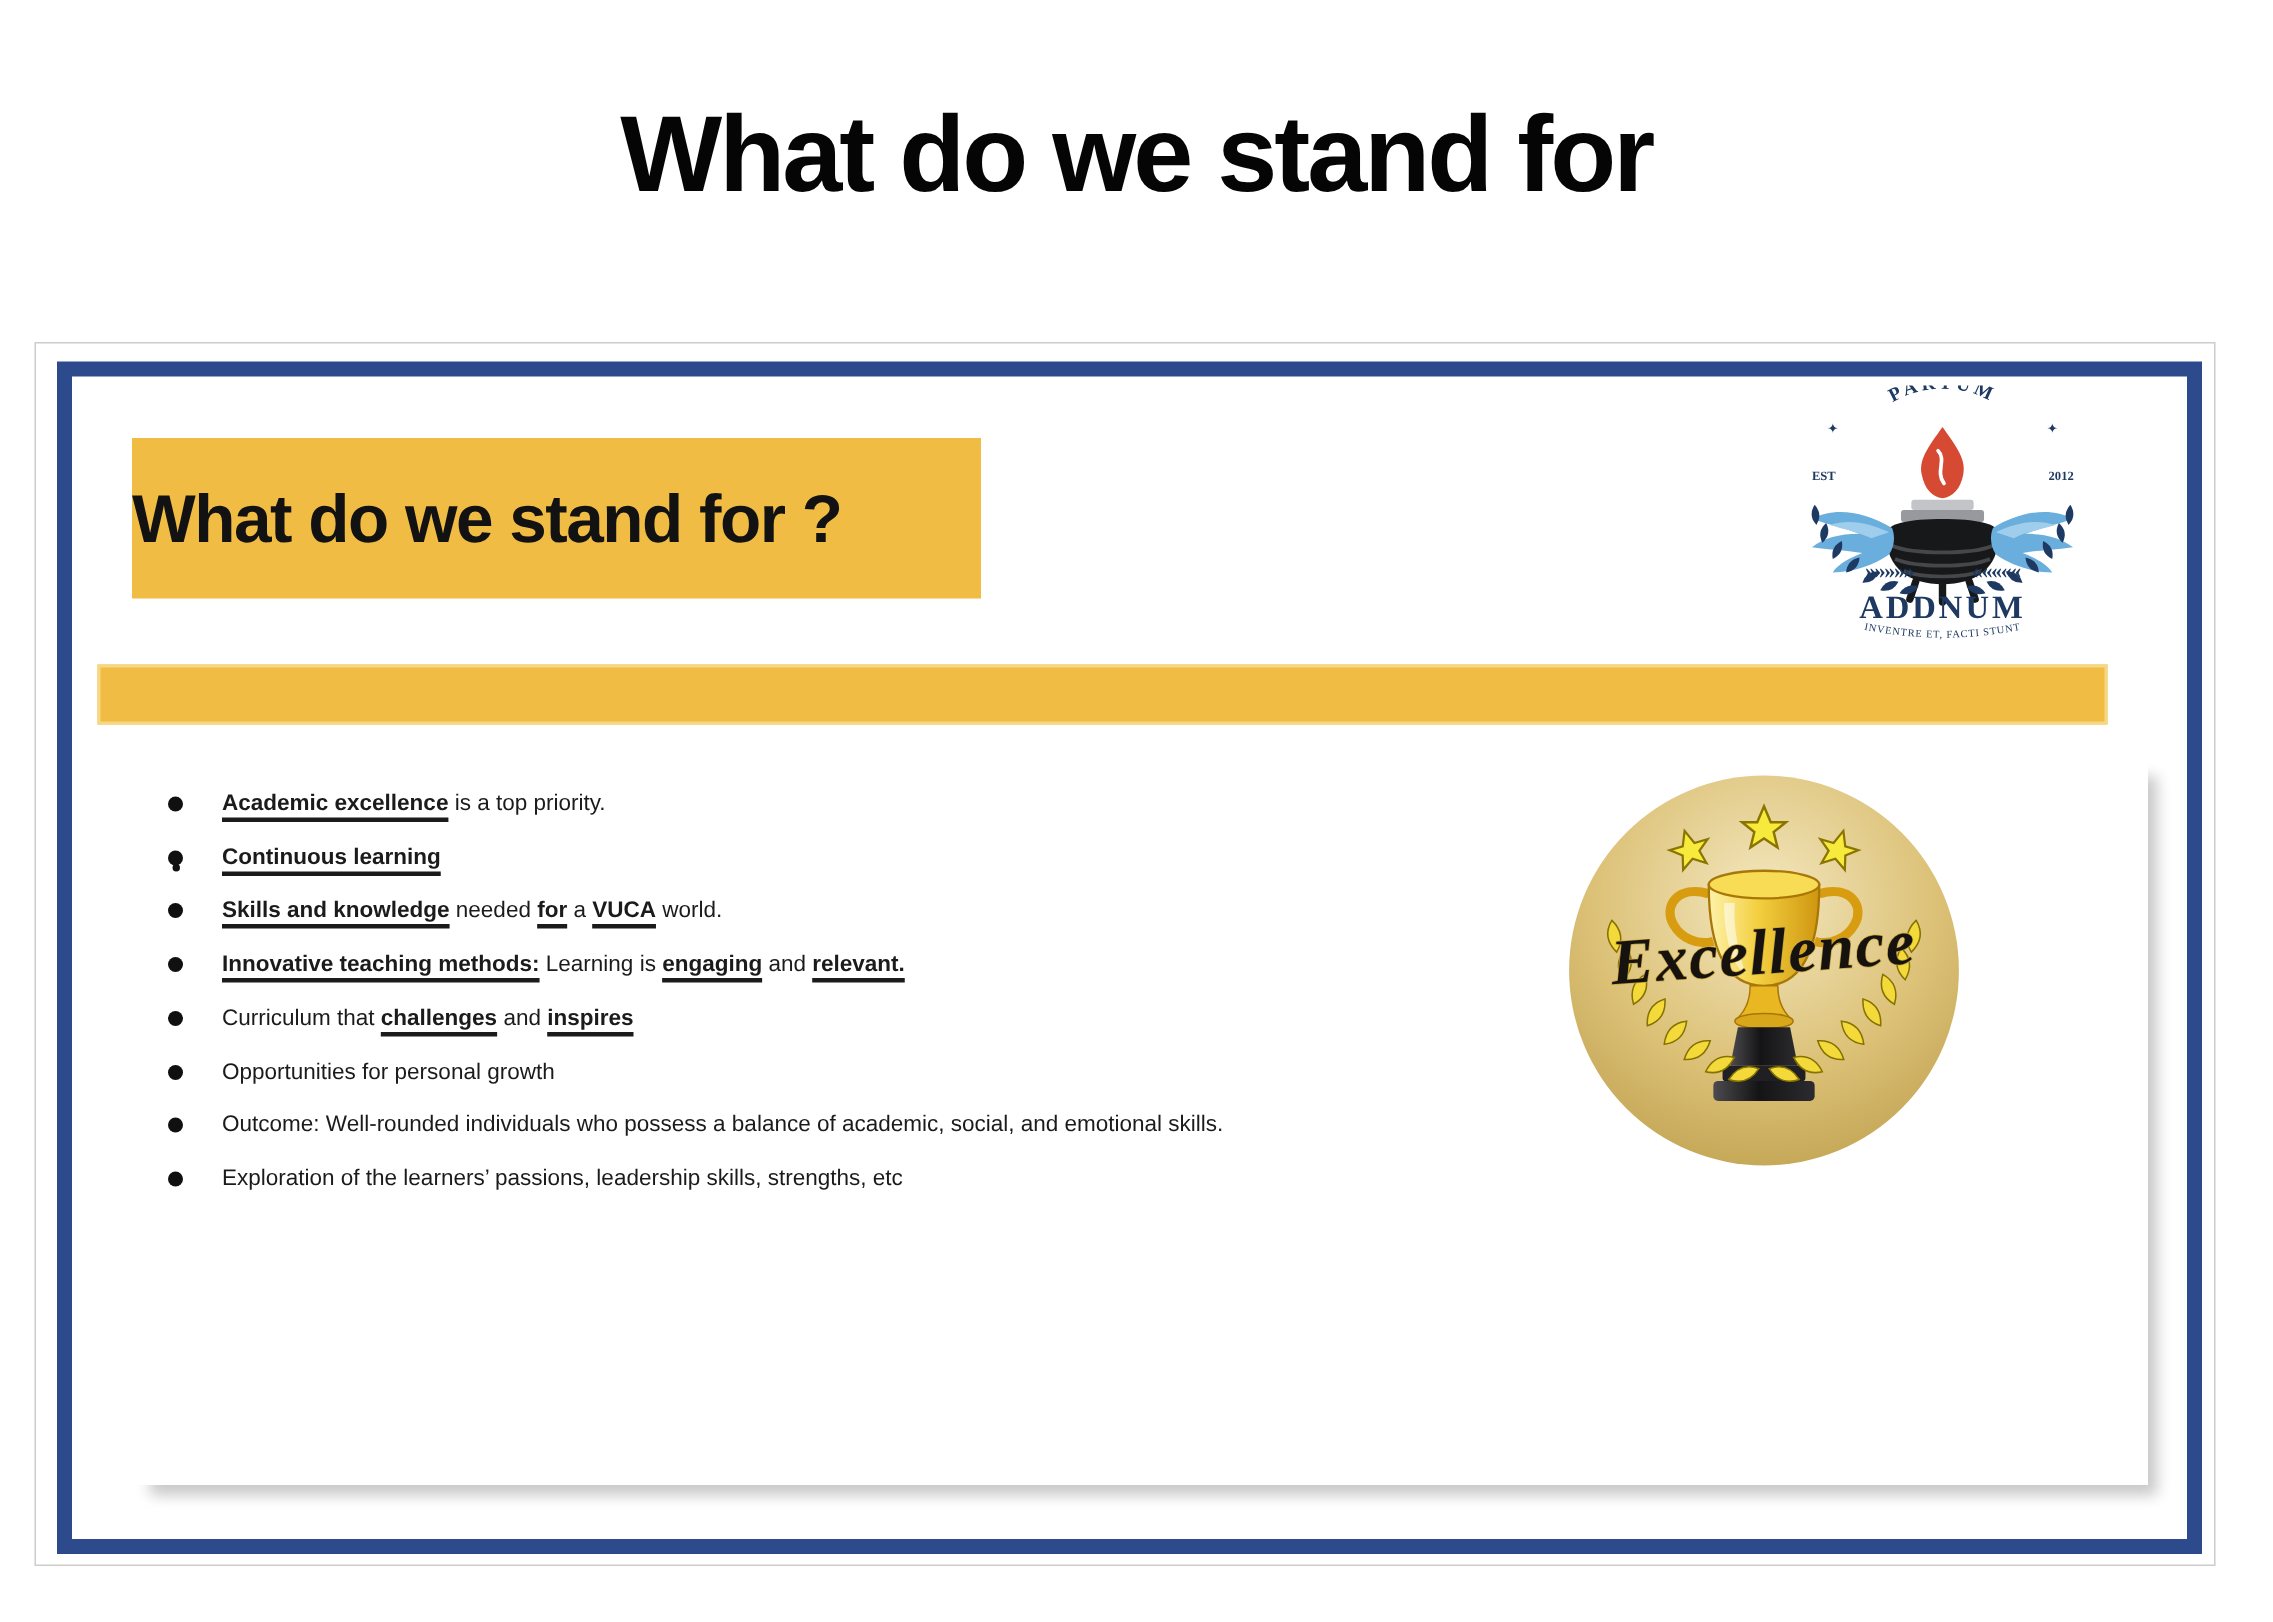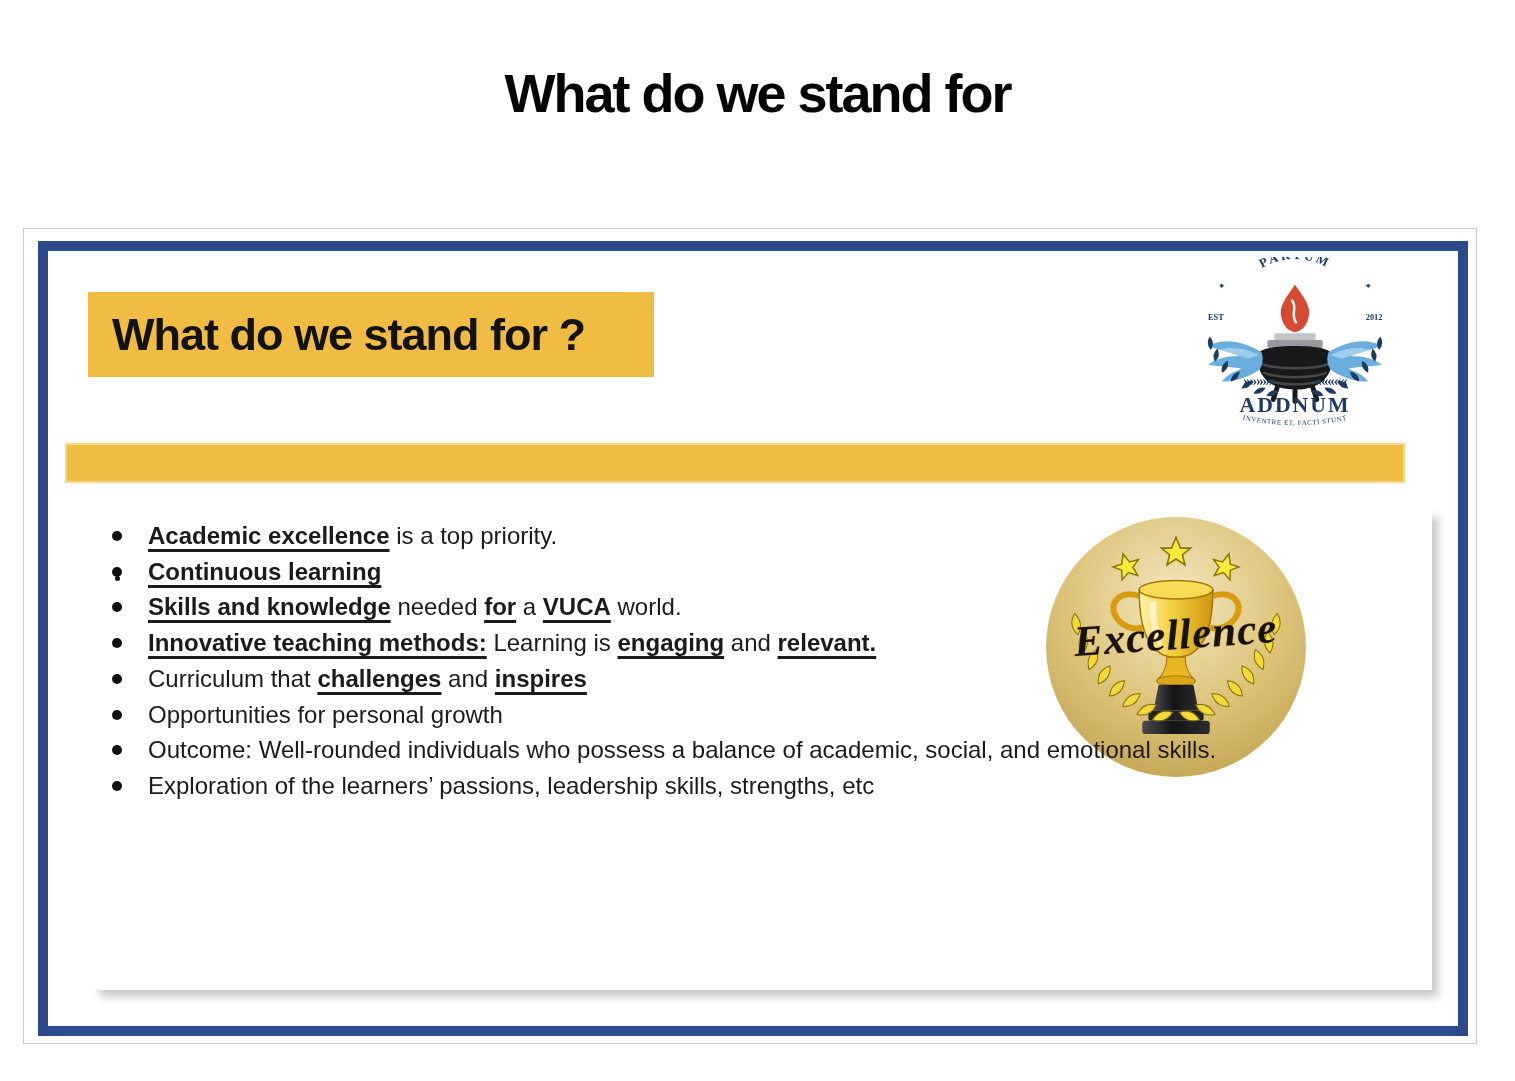--- a/index.html
+++ b/index.html
@@ -10,37 +10,37 @@
   *{box-sizing:border-box;}
   html,body{margin:0;padding:0;}
   body{
     width:1515px;height:1081px;position:relative;background:#ffffff;
     font-family:"Liberation Sans",sans-serif;color:var(--ink);overflow:hidden;
   }
 
   
   .page-title{
     position:absolute;top:64px;left:0;width:100%;text-align:center;
-    font-size:54px;font-weight:800;letter-spacing:-2px;color:#050505;line-height:1.1;
+    font-size:72px;font-weight:800;letter-spacing:-2px;color:#050505;line-height:1.1;
   }
 
   
   .deck{
     position:absolute;left:23px;top:228px;width:1454px;height:816px;
     background:#ffffff;border:1px solid #cccccc;
   }
   .frame{
     position:absolute;left:14px;top:12px;width:1430px;height:795px;
     border:10px solid var(--navy);background:#ffffff;
   }
 
   
   .heading-box{
-    position:absolute;left:40px;top:41px;width:566px;height:85px;
-    background:var(--yellow);display:flex;align-items:center;padding-left:24px;
+    position:absolute;left:40px;top:41px;width:566px;height:107px;
+    background:var(--yellow);display:flex;align-items:center;
     font-size:45px;font-weight:800;letter-spacing:-1px;color:#121212;
   }
 
   
   .logo{position:absolute;left:1148px;top:6px;width:198px;height:178px;}
   .logo svg{width:100%;height:100%;}
   .logo-serif{font-family:"Liberation Serif",serif;fill:#1e3a62;}
 
   
   .band{
@@ -51,21 +51,21 @@
   
   .card{
     position:absolute;left:40px;top:253px;width:1344px;height:486px;
     background:#ffffff;box-shadow:9px 10px 9px -3px rgba(0,0,0,0.22);
   }
 
   ul.bullets{
     list-style:none;margin:0;padding:14px 0 0 22px;position:relative;z-index:2;
   }
   ul.bullets li{
-    position:relative;padding-left:38px;font-size:24px;line-height:35.7px;
+    position:relative;padding-left:38px;font-size:15px;line-height:35.7px;
     color:#1b1b1b;white-space:nowrap;
   }
   ul.bullets .dot{
     position:absolute;left:2px;top:13px;width:10px;height:10px;border-radius:50%;background:#101010;
   }
   ul.bullets li.small .dot{
     width:5px;height:5px;left:5px;top:22px;
   }
   .b{font-weight:normal;}
   .u{font-weight:bold;text-decoration:underline;text-decoration-thickness:2.5px;text-underline-offset:4.5px;}

